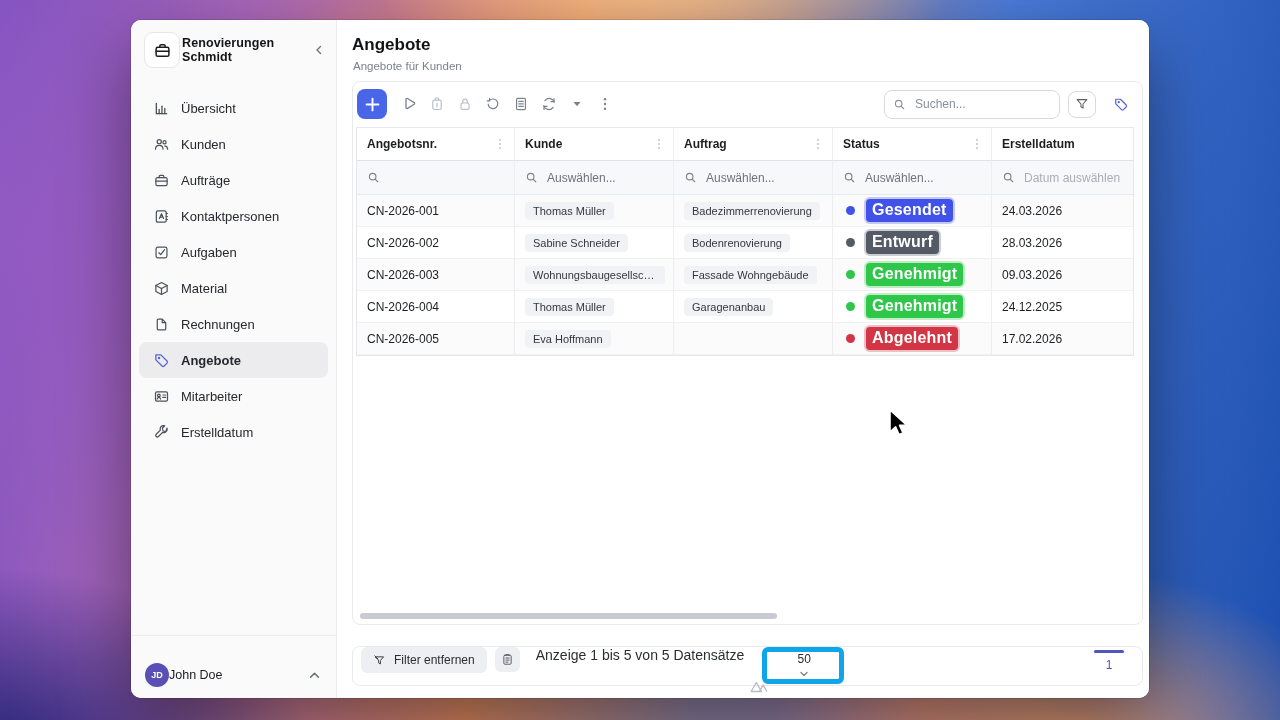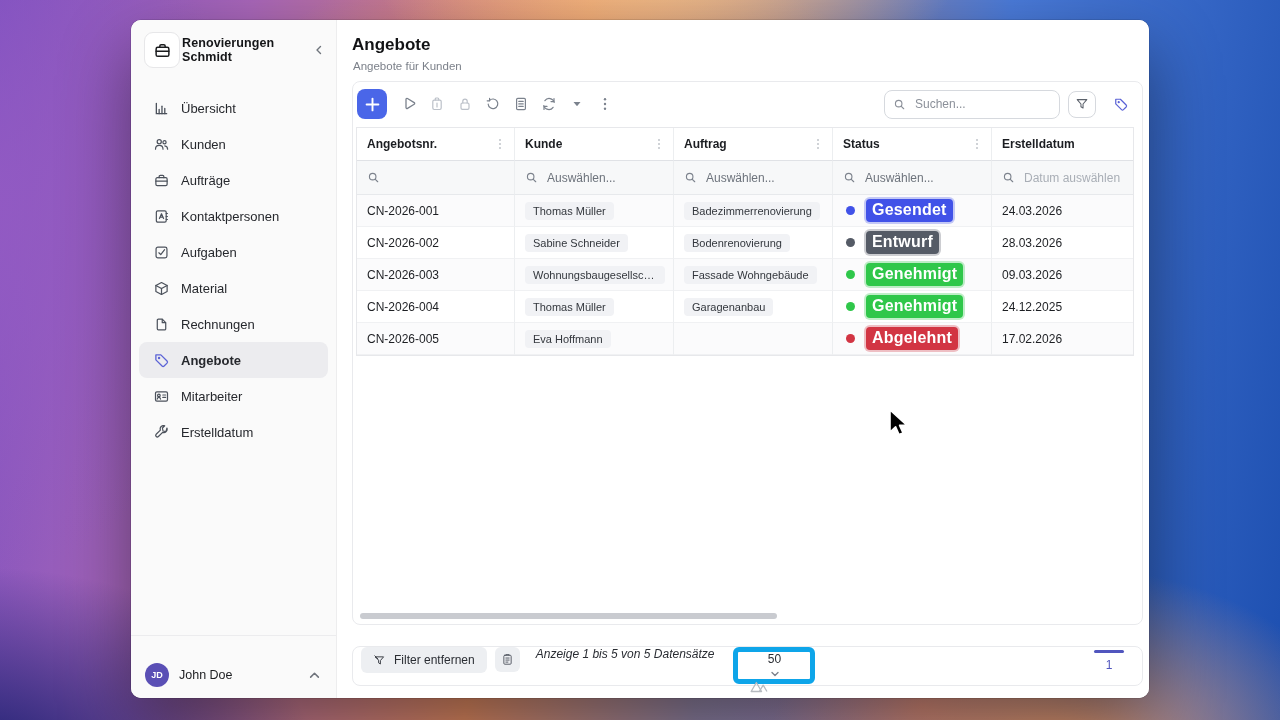--- a/index.html
+++ b/index.html
@@ -24,21 +24,21 @@
     display:flex;align-items:center;justify-content:center;color:#1b1c1e;}
   .sb-title{flex:1;font-size:12.5px;font-weight:bold;color:#141517;letter-spacing:.1px;}
   .chev{color:#6f747c;display:flex;}
   .sb-menu{flex:1;padding:14px 8px 0 8px;}
   .sb-item{display:flex;align-items:center;gap:12px;height:36px;padding:0 14px;border-radius:8px;
     font-size:13px;color:#26282d;cursor:pointer;}
   .sb-item .icn{width:16px;height:16px;color:#4c525c;display:flex;align-items:center;justify-content:center;}
   .sb-item.active{background:#ececef;font-weight:bold;}
   .sb-ext{display:flex;align-items:center;justify-content:space-between;height:36px;padding:0 16px 0 22px;
     font-size:12.5px;color:#26282d;cursor:pointer;margin-bottom:8px;}
-  .sb-user{border-top:1px solid #ececee;height:46px;display:flex;align-items:center;gap:10px;
+  .sb-user{border-top:1px solid #ececee;height:46px;display:flex;align-items:center;
     padding:16px 16px 0 14px;cursor:pointer;}
   .avatar{width:24px;height:24px;border-radius:50%;color:#fff;font-size:9px;font-weight:bold;
     display:flex;align-items:center;justify-content:center;}
   .sb-user .name{flex:1;font-size:12.5px;color:#1c1d20;}
   
   .main{flex:1;display:flex;flex-direction:column;background:#fff;position:relative;}
   .head{padding:15px 0 0 15px;}
   .head h1{margin:0;font-size:17px;color:#121315;}
   .head p{margin:5px 0 0 1px;font-size:11.5px;color:#7c818a;}
   .panel{border:1px solid #e9eaed;border-radius:8px;margin:9px 6px 12px 15px;background:#fff;}
@@ -81,21 +81,21 @@
     letter-spacing:.2px;}
   .kebab{color:#c0c4ca;display:flex;}
   .hscroll{position:absolute;left:7px;bottom:5px;width:417px;height:6px;border-radius:3px;
     background:#c9cbd0;cursor:pointer;}
   
   .panel2{height:38px;display:flex;align-items:flex-start;padding:0 14px 0 8px;gap:8px;position:relative;}
   .btn-clear{display:flex;align-items:center;gap:8px;height:26px;padding:0 12px;background:#edeff2;
     border:none;border-radius:6px;font-size:12px;color:#2a2d33;cursor:pointer;font-family:inherit;}
   .btn-clip{width:25px;height:25px;background:#edeff2;border:none;border-radius:6px;display:flex;
     align-items:center;justify-content:center;color:#575d67;cursor:pointer;}
-  .records{font-size:12px;color:#2a2d33;margin-left:8px;font-style:italic;}
+  .records{font-size:14px;color:#2a2d33;margin-left:8px;}
   .pgsize{margin-left:10px;width:54px;height:27px;border:5px solid #0ea5e9;border-radius:6px;
     display:flex;align-items:center;justify-content:space-between;padding:0 8px 0 10px;font-size:12px;
     color:#2a2d33;cursor:pointer;background:#fff;flex-direction:column;}
   .pager{position:absolute;right:18px;top:3px;width:30px;display:flex;flex-direction:column;
     align-items:center;cursor:pointer;}
   .pager-bar{width:30px;height:3px;border-radius:2px;margin-bottom:5px;}
   .pager-num{font-size:12px;}
   .app-logo{position:absolute;left:50%;bottom:1px;transform:translateX(28%);color:#b6bac0;}
   
   .cursor{position:absolute;left:886px;top:408px;z-index:50;pointer-events:none;}

